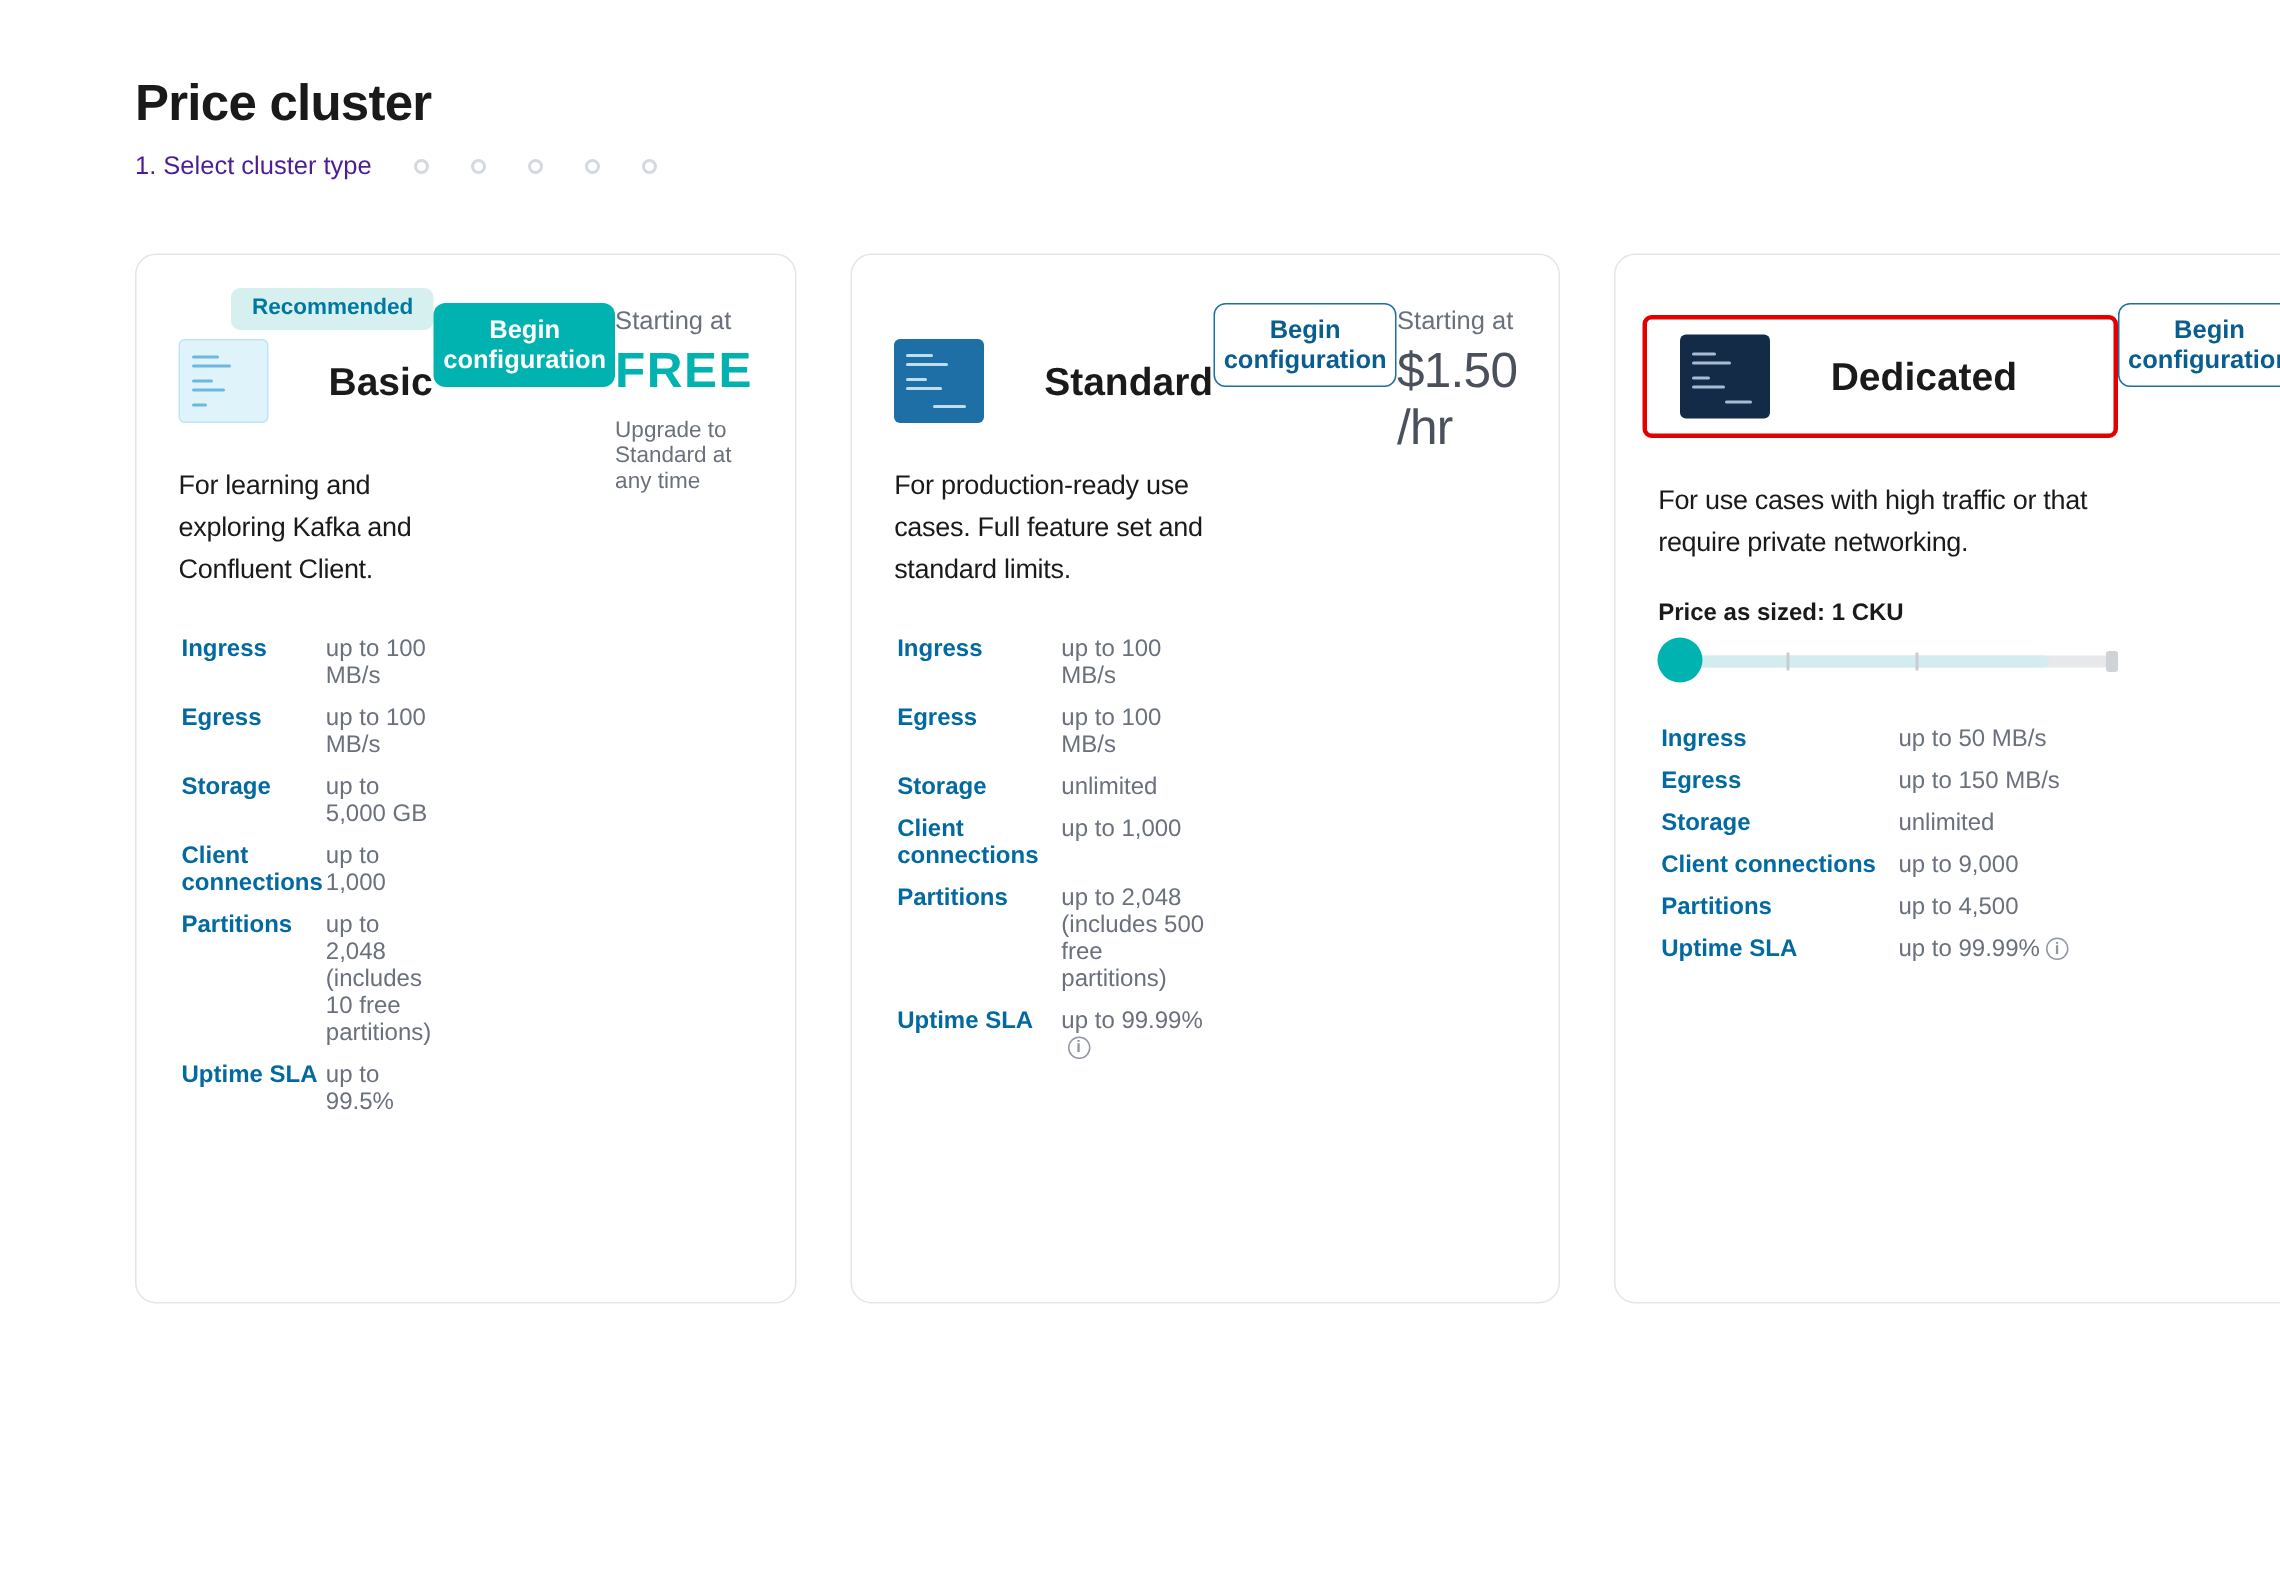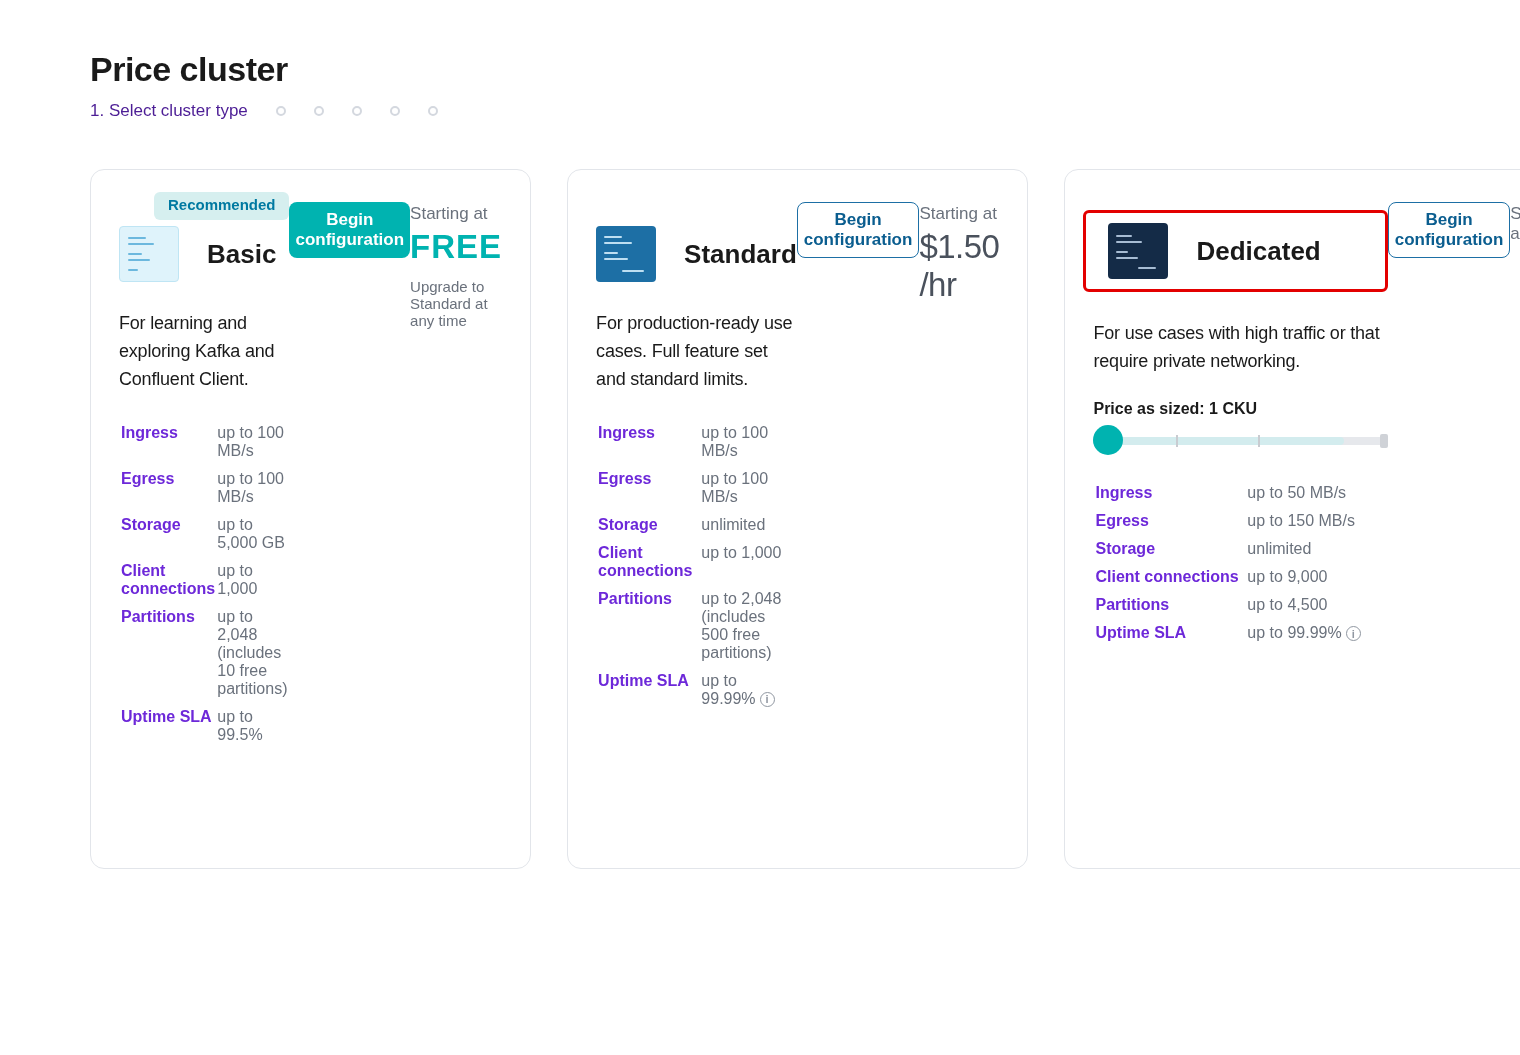--- a/index.html
+++ b/index.html
@@ -57,21 +57,21 @@
     background: #d6efef;
     color: #0079a1;
     font-size: 15px;
     font-weight: 600;
     padding: 4px 14px;
     border-radius: 6px;
   }
   .plan-head {
     display: flex;
     align-items: center;
-    gap: 28px;
+    gap: 40px;
     margin: 6px 0 28px 0;
   }
   .plan-head.highlight {
     border: 3px solid #e30000;
     border-radius: 6px;
     padding: 10px 64px 10px 22px;
     display: inline-flex;
     margin-left: -10px;
   }
   .plan-title {
@@ -102,21 +102,21 @@
   .specs {
     width: 100%;
     font-size: 16px;
   }
   .specs tr td {
     padding: 4px 0;
     vertical-align: top;
   }
   .specs td:first-child {
     font-weight: 600;
-    color: #6d28d9;
+    color: #0369a1;
     width: 52%;
   }
   .specs td:last-child {
     color: #6a717c;
   }
   .info-icon {
     display: inline-flex;
     width: 15px;
     height: 15px;
     border: 1.5px solid #9097a1;

